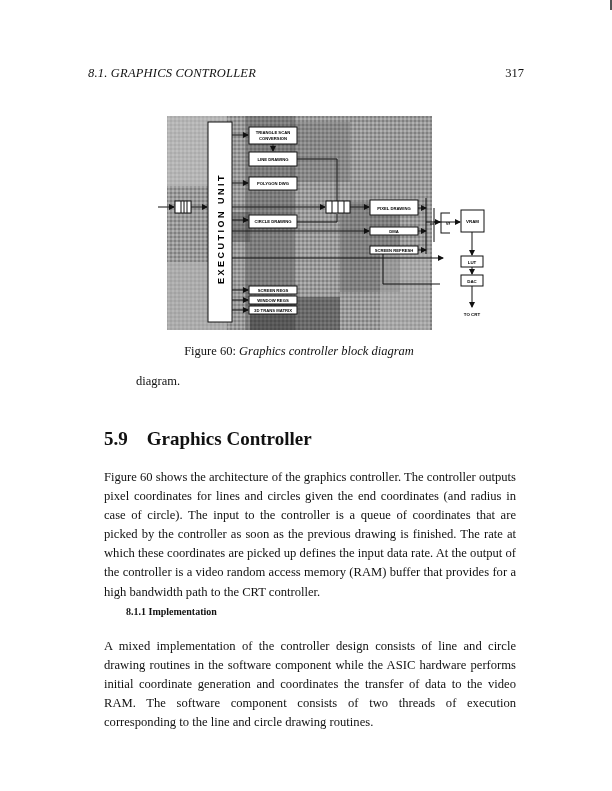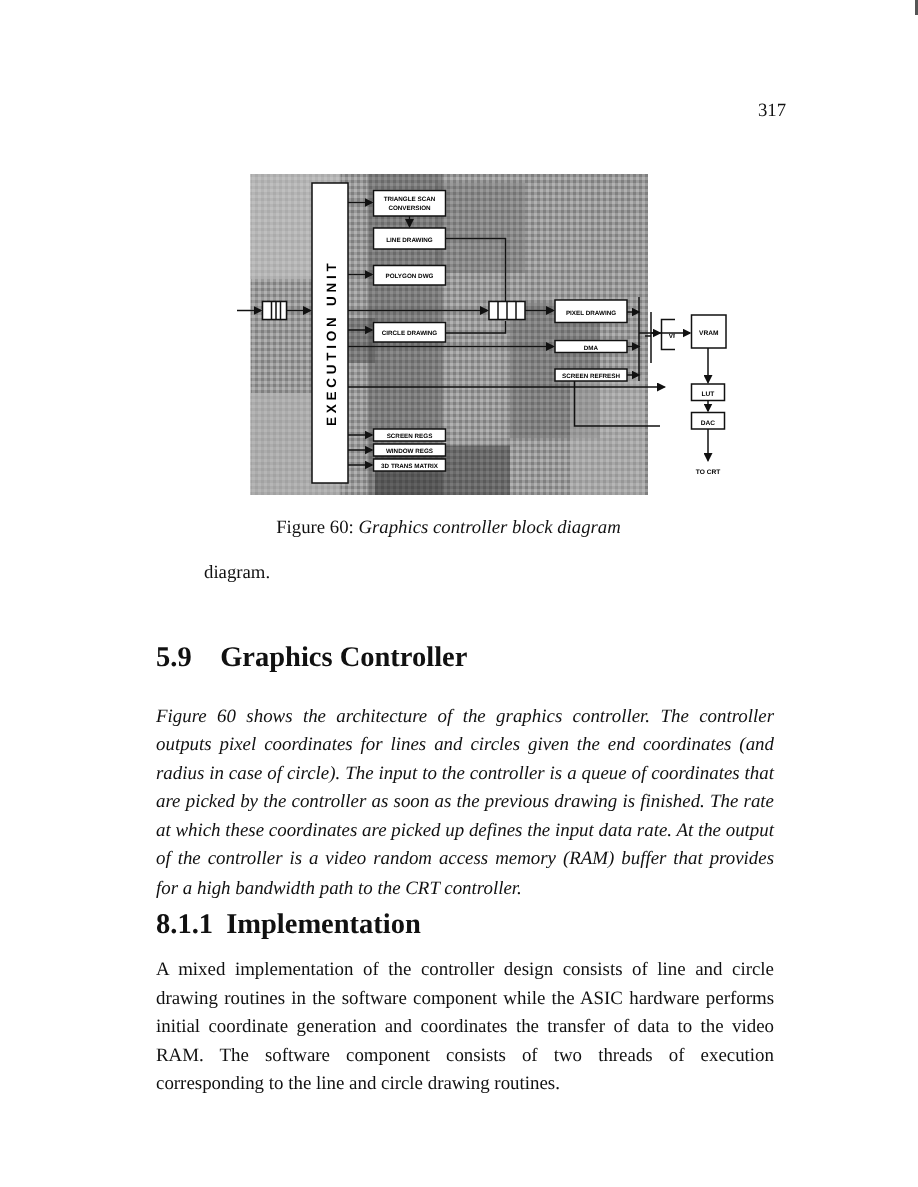--- a/index.html
+++ b/index.html
@@ -7,33 +7,34 @@
   .edge-mark { position:absolute; left:610px; top:0; width:2px; height:10px; background:#555; }
   .running-head { position:absolute; top:66px; left:88px; right:88px; font-size:12.5px; }
   .running-head .title { font-style:italic; letter-spacing:0.2px; }
   .running-head .page { position:absolute; right:0; top:0; }
   .figure { position:absolute; left:150px; top:112px; width:300px; height:222px; }
   .caption { position:absolute; top:344px; left:0; width:598px; text-align:center; font-size:12.5px; }
   .caption .ital { font-style:italic; }
   .fragment { position:absolute; top:374px; left:136px; font-size:12.5px; }
   h2.section { position:absolute; top:428px; left:104px; margin:0; font-size:19px; font-weight:bold; }
   h2.section .num { display:inline-block; width:38px; }
-  h3.subsection { position:absolute; top:606px; left:104px; margin:0; font-size:19px; font-weight:bold; }
+  h3.subsection { position:absolute; top:606px; left:104px; margin:0; font-size:10px; font-weight:bold;text-align:right; }
   h3.subsection .num { display:inline-block; width:42px; }
   p.body { position:absolute; left:104px; width:412px; margin:0; font-size:12.6px; line-height:19.1px; text-align:justify; }
-  p.p1 { top:468px;font-style:italic; }
+  p.p1 { top:468px; }
   p.p2 { top:637px; }
   svg text { font-family:"Liberation Sans", sans-serif; font-weight:bold; }
 </style>
 </head>
 <body>
 
 <div class="edge-mark"></div>
 
 <div class="running-head">
+  <span class="title">8.1.  GRAPHICS CONTROLLER</span>
   <span class="page">317</span>
 </div>
 
 <div class="figure">
   <svg width="300" height="222" viewBox="0 0 300 222">
     <defs>
       <pattern id="halftone" width="4" height="4" patternUnits="userSpaceOnUse">
         <rect width="4" height="4" fill="#9a9a9a"></rect>
         <rect width="2" height="2" fill="#7f7f7f"></rect>
         <rect x="2" y="2" width="2" height="2" fill="#b2b2b2"></rect>

